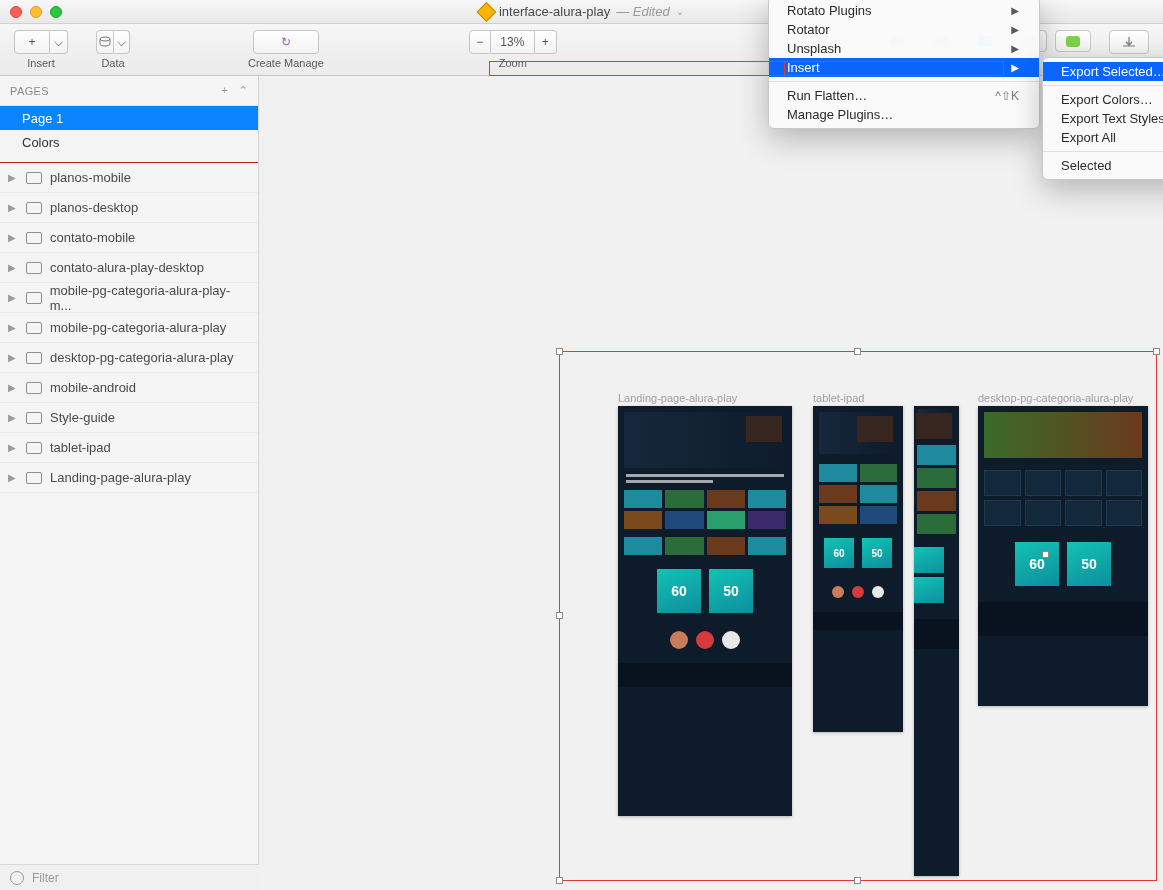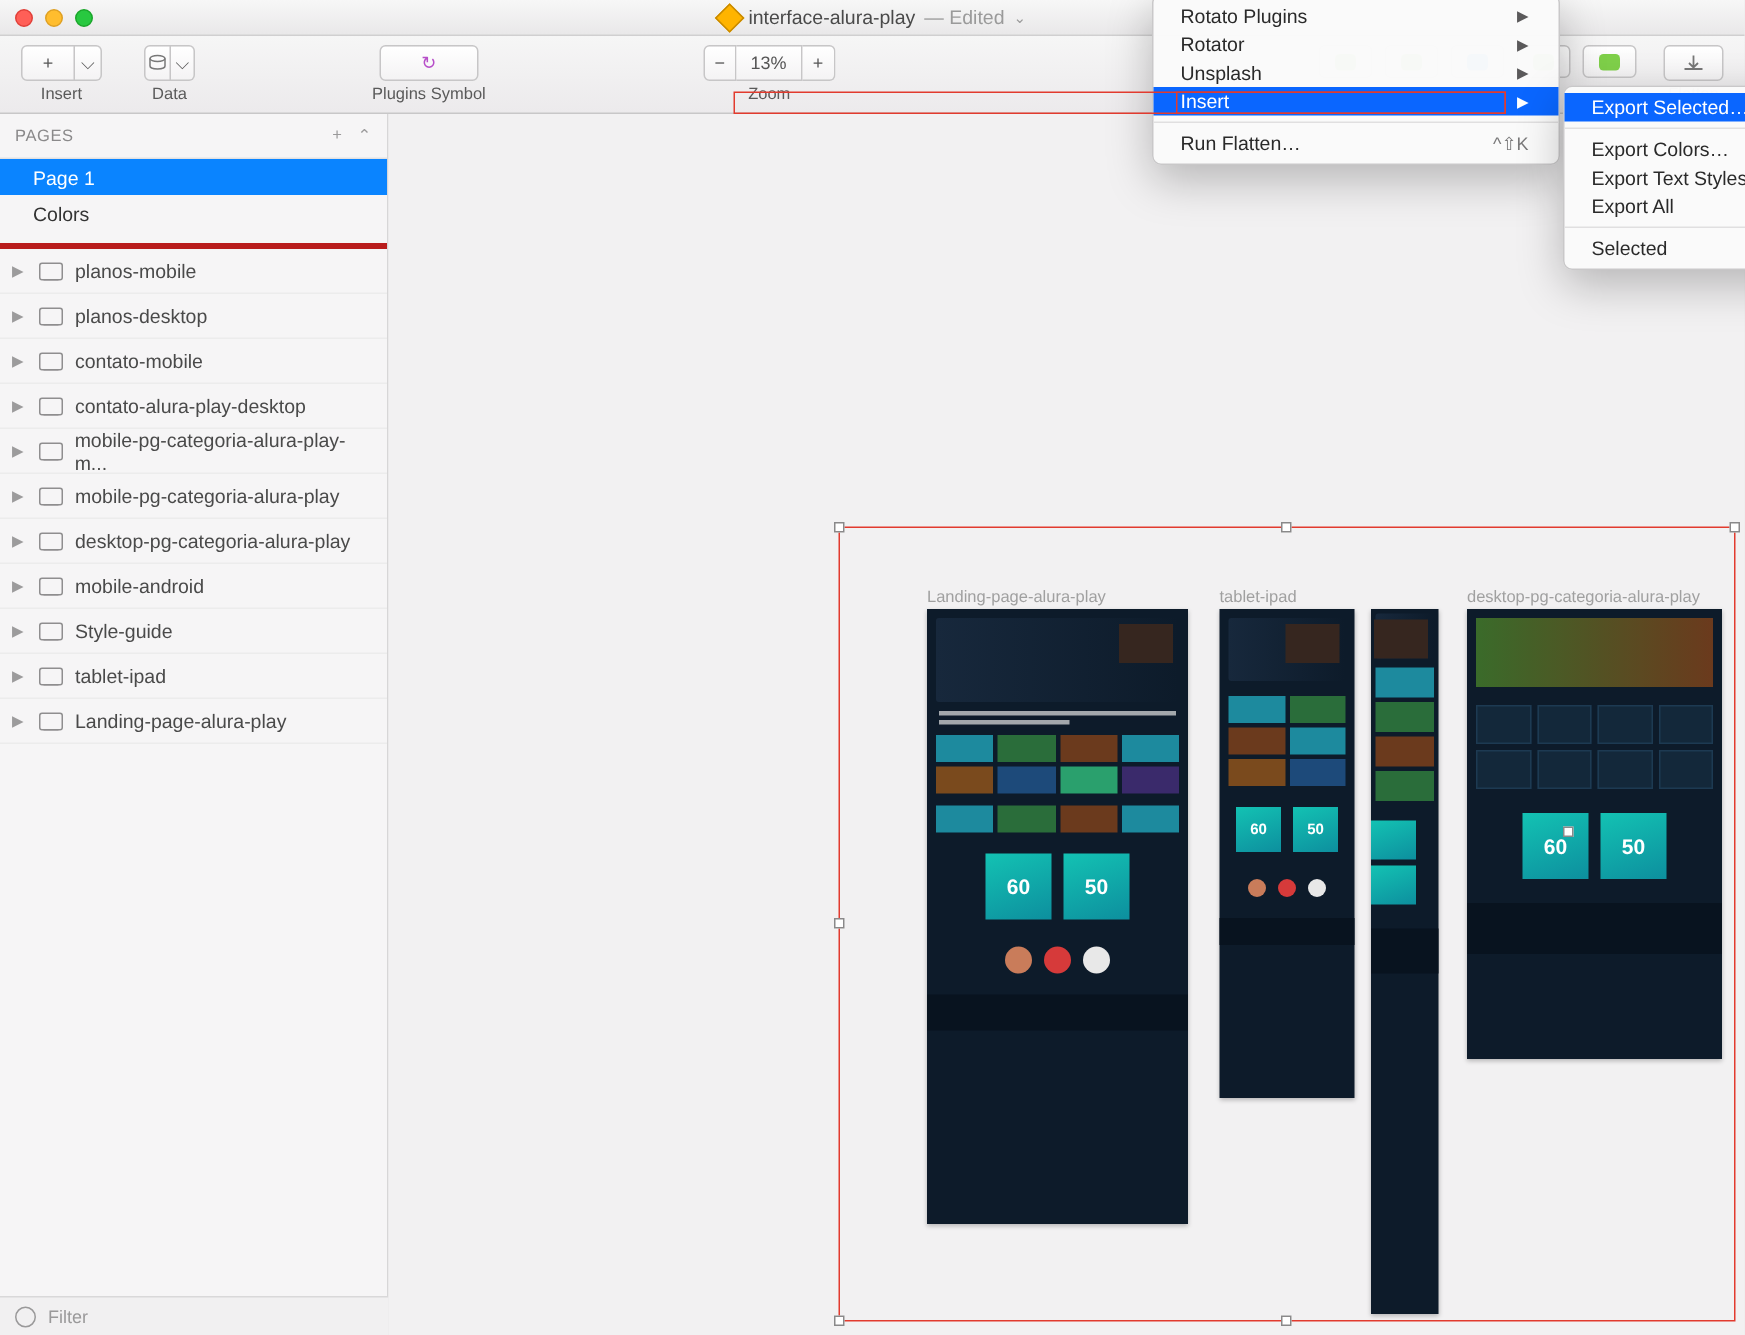--- a/index.html
+++ b/index.html
@@ -7,21 +7,21 @@
 
 
 .titlebar { position: absolute; top: 0; left: 0; right: 0; height: 24px; background: linear-gradient(#f7f7f7,#e9e8e9); border-bottom: 1px solid #d0cfd0; display: flex; align-items: center; }
 .traffic { display: flex; gap: 8px; margin-left: 10px; }
 .traffic .dot { width: 12px; height: 12px; border-radius: 50%; }
 .dot.red { background:#ff5f57; border:1px solid #e14039;}
 .dot.yellow { background:#ffbd2e; border:1px solid #dfa023;}
 .dot.green { background:#28c840; border:1px solid #1ba62b;}
 .titlebar .doc { position:absolute; left:50%; transform:translateX(-50%); display:flex; align-items:center; gap:6px; font-size:13px; color:#4a4a4a;}
 .doc .gem{ width:14px; height:14px; background:#ffb400; transform:rotate(45deg); border:1px solid #c78900;}
-.doc .edited{ color:#9a9a9a;}
+.doc .edited{ color:#9a9a9a;font-style:italic;}
 .doc .chev{ color:#9a9a9a; font-size:10px;}
 
 
 .toolbar { position:absolute; top:24px; left:0; right:0; height:52px; background:linear-gradient(#f6f6f6,#eceaec); border-bottom:1px solid #c8c7c8; display:flex; align-items:flex-start; padding-top:6px;}
 .tgroup { display:flex; flex-direction:column; align-items:center; gap:3px; }
 .tgroup .lbl { font-size:11px; color:#5a5a5a; }
 .segbtn { display:flex; }
 .btn { height:24px; min-width:36px; background:linear-gradient(#ffffff,#f4f3f4); border:1px solid #c7c6c7; display:flex; align-items:center; justify-content:center; font-size:12px; color:#555; }
 .btn.first{border-radius:4px 0 0 4px;}
 .btn.last{border-radius:0 4px 4px 0; border-left:none;}
@@ -34,21 +34,21 @@
 .toolbar .g-right{ margin-left:auto; margin-right:14px; display:flex; gap:18px;}
 .colorbtn{ width:36px; height:22px; border-radius:4px; border:1px solid #c7c6c7; background:linear-gradient(#fff,#f3f2f3); display:flex; align-items:center; justify-content:center;}
 .colorbtn span{ width:14px; height:11px; border-radius:3px;}
 
 
 .sidebar{ position:absolute; top:76px; bottom:0; left:0; width:259px; background:#f6f5f6; border-right:1px solid #d7d6d7; display:flex; flex-direction:column;}
 .pages-hdr{ height:30px; padding:0 10px; display:flex; align-items:center; font-size:11px; color:#8a898a; letter-spacing:0.4px; border-bottom:1px solid #e2e1e2;}
 .pages-hdr .sp{ margin-left:auto; display:flex; gap:10px; color:#9a999a;}
 .page-item{ height:24px; display:flex; align-items:center; padding:0 14px 0 22px; font-size:13px; color:#333;}
 .page-item.sel{ background:#0a84ff; color:#fff;}
-.pages-list{ padding-bottom:8px; border-bottom:4px solid #b91c1c;}
+.pages-list{ padding-bottom:8px; border-bottom:1px solid #b91c1c;}
 .layers{ flex:1; overflow:hidden;}
 .layer{ height:30px; display:flex; align-items:center; gap:8px; padding:0 8px; font-size:13px; color:#4a4a4a; border-bottom:1px solid #ececec;}
 .layer .tri{ color:#9c9b9c; font-size:10px; width:10px;}
 .layer .artico{ width:16px; height:12px; border:1.5px solid #8f8e8f; border-radius:2px; position:relative;}
 .layer .artico::after{content:""; position:absolute; bottom:-1.5px; left:2px; right:2px; height:1.5px; background:#8f8e8f;}
 .filterbar{ position:absolute; bottom:0; left:0; width:259px; height:26px; border-top:1px solid #d9d8d9; background:#f1f0f1; display:flex; align-items:center; padding:0 10px; gap:8px; color:#9a999a; font-size:12px;}
 .filterbar .circ{ width:14px;height:14px;border:1.4px solid #9a999a;border-radius:50%;}
 
 
 .canvas{ position:absolute; top:76px; left:259px; right:0; bottom:0; background:#f2f1f2;}
@@ -133,21 +133,21 @@
           </svg>
       </div>
       <div class="btn last" style="min-width:16px">⌵</div>
     </div>
     <div class="lbl">Data</div>
   </div>
   <div class="tgroup g-symbol">
     <div class="btn solo" style="width:66px;color:#b74fc9">
       <span>↻</span>
     </div>
-    <div class="lbl">Plugins Symbol</div>
+    <div class="lbl">Create Manage</div>
   </div>
   <div class="tgroup g-zoom">
     <div class="segbtn">
       <div class="btn first" style="min-width:22px">−</div>
       <div class="btn mid" style="min-width:44px">13%</div>
       <div class="btn last" style="min-width:22px">+</div>
     </div>
     <div class="lbl">Zoom</div>
   </div>
   <div class="g-right">
@@ -387,20 +387,24 @@
     <div class="mi hl">
       <span>Insert</span>
       <span class="arr">▶</span>
     </div>
     <div class="sep"></div>
     <div id="m1mid">
         <div class="mi">
           <span>Run Flatten…</span>
           <span class="sc">^⇧K</span>
         </div>
+        <div class="mi">
+          <span>Manage Plugins…</span>
+          <span></span>
+        </div>
       </div>
   </div>
 
   <div class="menu menu2">
     <div class="mi hl">
       <span>Export Selected…</span>
 
     </div>
     <div class="sep"></div>
     <div id="m2items">

